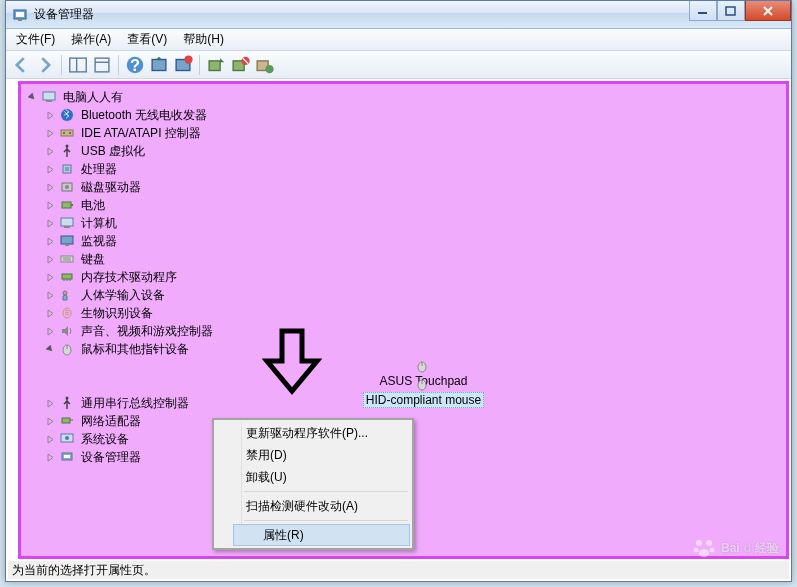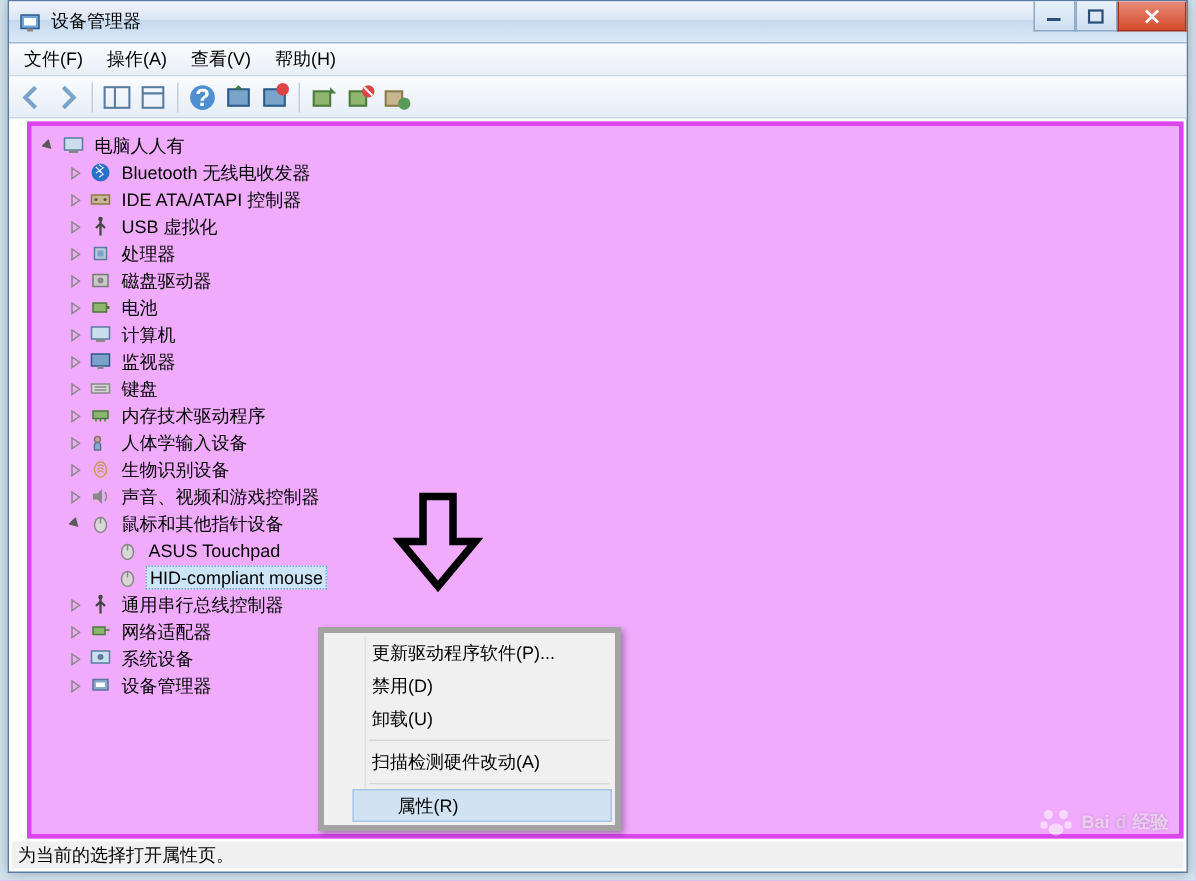--- a/index.html
+++ b/index.html
@@ -26,27 +26,27 @@
 .tree { padding: 4px 2px; }
 .node { display: flex; align-items: center; height: 18px; white-space: nowrap; cursor: default; }
 .toggle { width: 10px; height: 10px; margin-right: 4px; display: inline-flex; align-items: center; justify-content: center; }
 .toggle svg { width: 9px; height: 9px; }
 .node-icon { width: 16px; height: 16px; margin-right: 4px; display: inline-flex; align-items: center; justify-content: center; }
 .node-label { padding: 0 2px; }
 .node.selected .node-label { background: #cde6f7; border: 1px dotted #7da2ce; }
 
 .indent-0 { padding-left: 4px; }
 .indent-1 { padding-left: 22px; }
-.indent-2 { padding-left: 40px; }
+.indent-2 { padding-left: 40px; flex-direction: column; }
 
 .statusbar { position: absolute; left: 2px; right: 2px; bottom: 2px; height: 18px; background: #f0f0f0; display: flex; align-items: center; padding-left: 4px; }
 
 .arrow-annotation { position: absolute; left: 262px; top: 326px; width: 60px; height: 70px; }
 
-.context-menu { position: absolute; left: 212px; top: 418px; width: 202px; background: #f0f0f0; border: 4px solid #a3a3a3; box-shadow: 2px 2px 4px rgba(0,0,0,0.3); padding: 2px; }
+.context-menu { position: absolute; left: 212px; top: 418px; width: 202px; background: #f0f0f0; border: 2px solid #a3a3a3; box-shadow: 2px 2px 4px rgba(0,0,0,0.3); padding: 2px; }
 .ctx-item { height: 22px; display: flex; align-items: center; padding-left: 30px; position: relative; }
 .ctx-item.hover { background: #d1e2f2; border: 1px solid #a7c5e6; padding-left: 29px; margin-left: 17px; }
 .ctx-sep { height: 1px; background: #d7d7d7; margin: 3px 2px 3px 28px; }
 .ctx-gutter { position: absolute; left: 2px; top: 2px; bottom: 2px; width: 26px; background: #f0f0f0; border-right: 1px solid #e0e0e0; }
 
 .watermark { position: absolute; right: 18px; bottom: 26px; color: rgba(255,255,255,0.55); font-size: 22px; font-weight: bold; text-shadow: 0 0 2px rgba(0,0,0,0.2); pointer-events: none; display:flex; align-items:center; gap:4px;text-align:right; }
 .watermark .paw { width:26px; height:26px; }
 </style>
 </head>
 <body>

